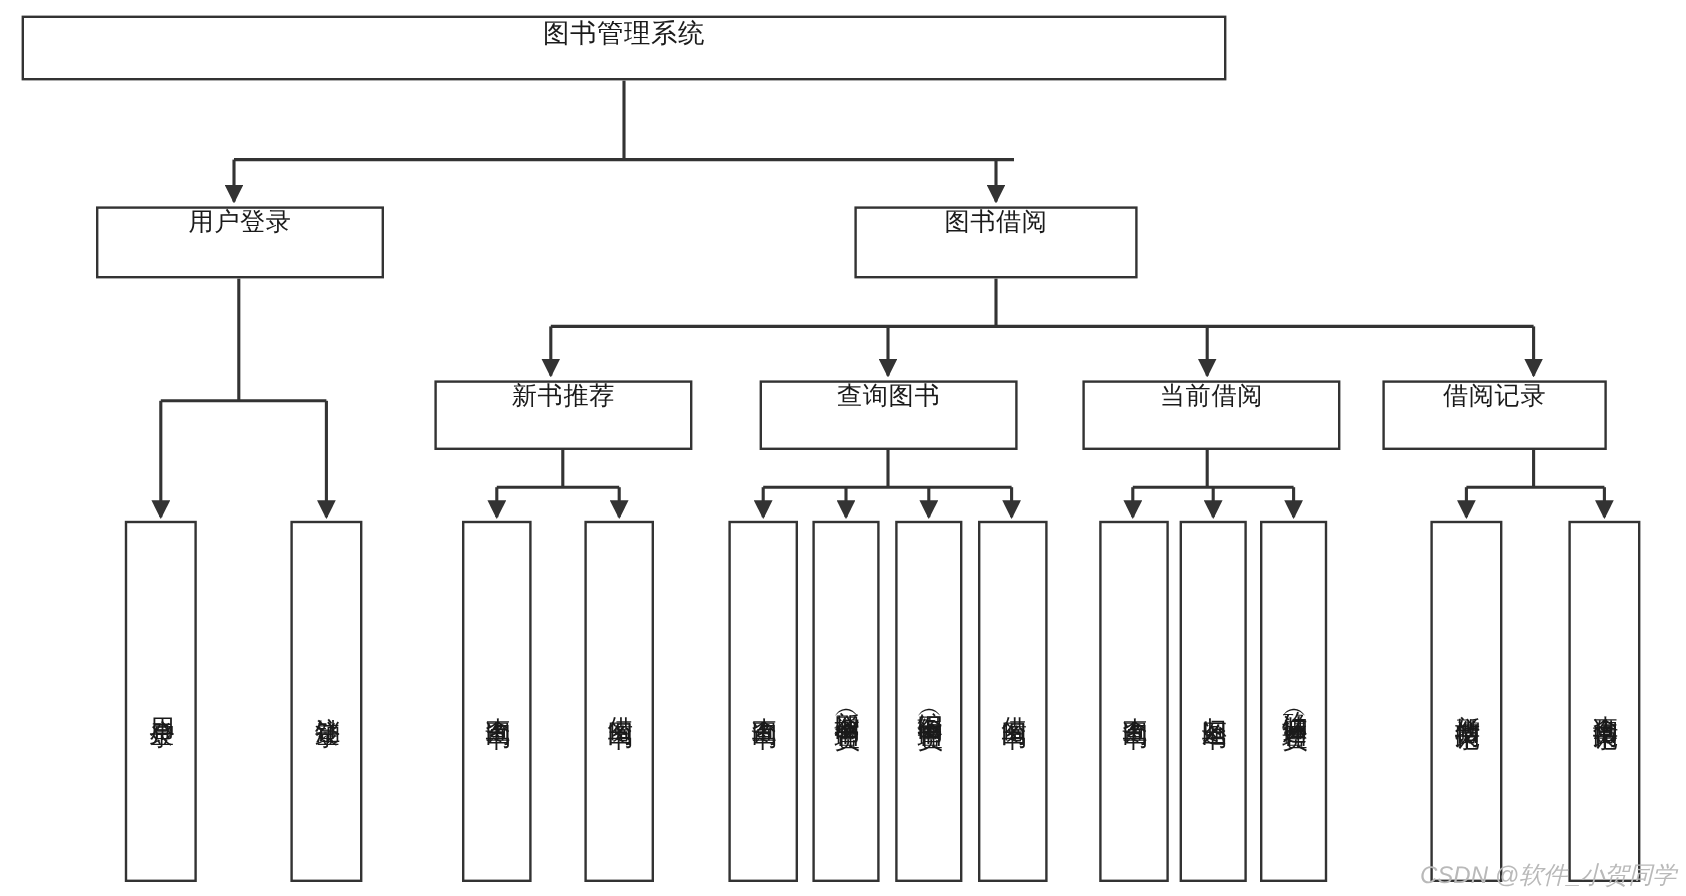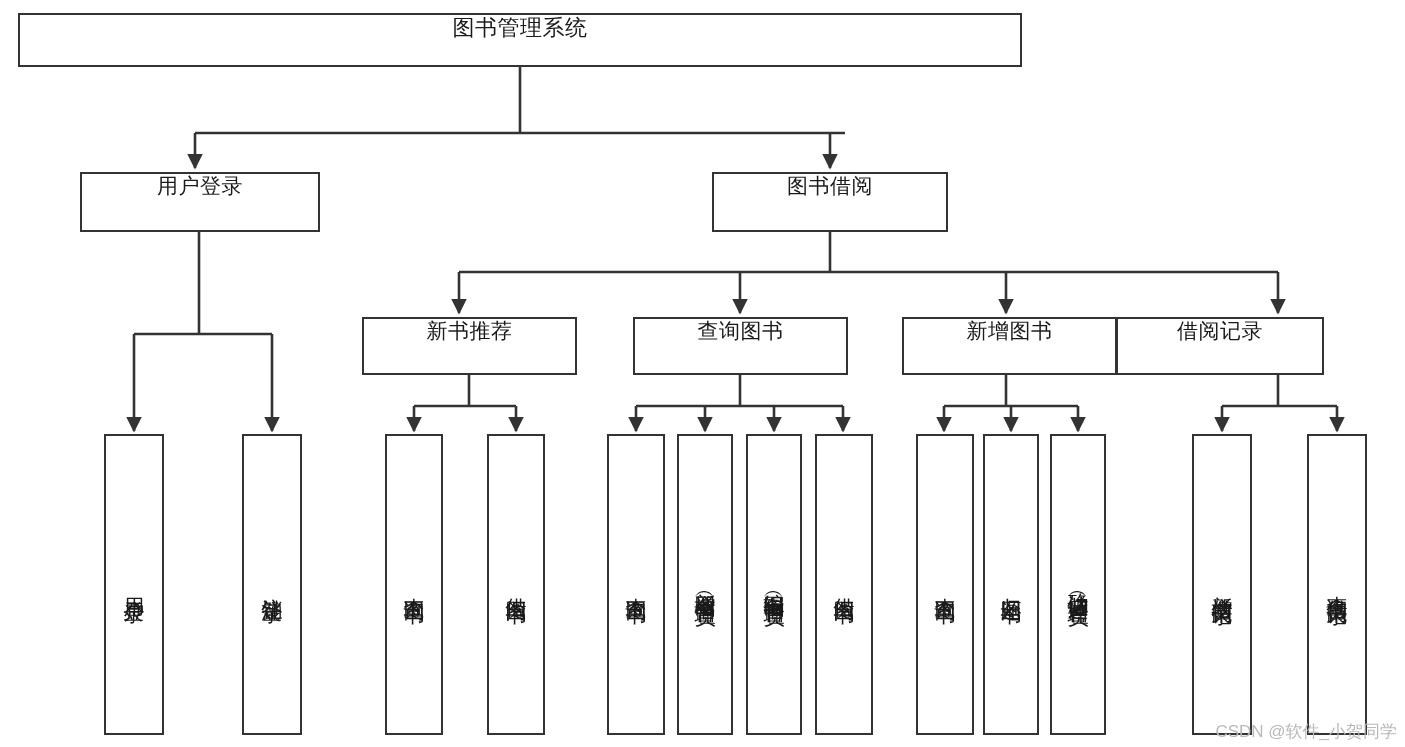--- a/index.html
+++ b/index.html
@@ -60,24 +60,25 @@
     text-orientation: upright;
     font-size: 21px;
     line-height: 1.05;
     letter-spacing: 2px;
     white-space: nowrap;
   }
   #watermark {
     position: absolute;
     right: 8px;
     bottom: 4px;
-    font-size: 17px;
+    font-size: 20px;
     color: #b9b9b9;
     white-space: nowrap;
     user-select: none;
+    font-style: italic;
   }
 </style>
 </head>
 <body>
 
 <div id="canvas">
 
   <svg id="wires" viewBox="0 0 1405 747" xmlns="http://www.w3.org/2000/svg">
     <defs>
       <marker id="arrow" viewBox="0 0 10 10" refX="9" refY="5" markerWidth="6" markerHeight="6" orient="auto-start-reverse">
@@ -139,23 +140,23 @@
     <span class="lbl">图书借阅</span>
   </div>
 
   <div class="node horiz" style="left:362px; top:317px; width:215px; height:58px;">
     <span class="lbl">新书推荐</span>
   </div>
   <div class="node horiz" style="left:633px; top:317px; width:215px; height:58px;">
     <span class="lbl">查询图书</span>
   </div>
   <div class="node horiz" style="left:902px; top:317px; width:215px; height:58px;">
-    <span class="lbl">新增图书</span>
-  </div>
-  <div class="node horiz" style="left:1116px; top:317px; width:208px; height:58px;">
+    <span class="lbl">当前借阅</span>
+  </div>
+  <div class="node horiz" style="left:1152px; top:317px; width:187px; height:58px;">
     <span class="lbl">借阅记录</span>
   </div>
 
   <div class="node vert" style="left:104px; top:434px; width:60px; height:301px;">
     <span class="lbl">用户登录</span>
   </div>
   <div class="node vert" style="left:242px; top:434px; width:60px; height:301px;">
     <span class="lbl">注销登录</span>
   </div>
 

